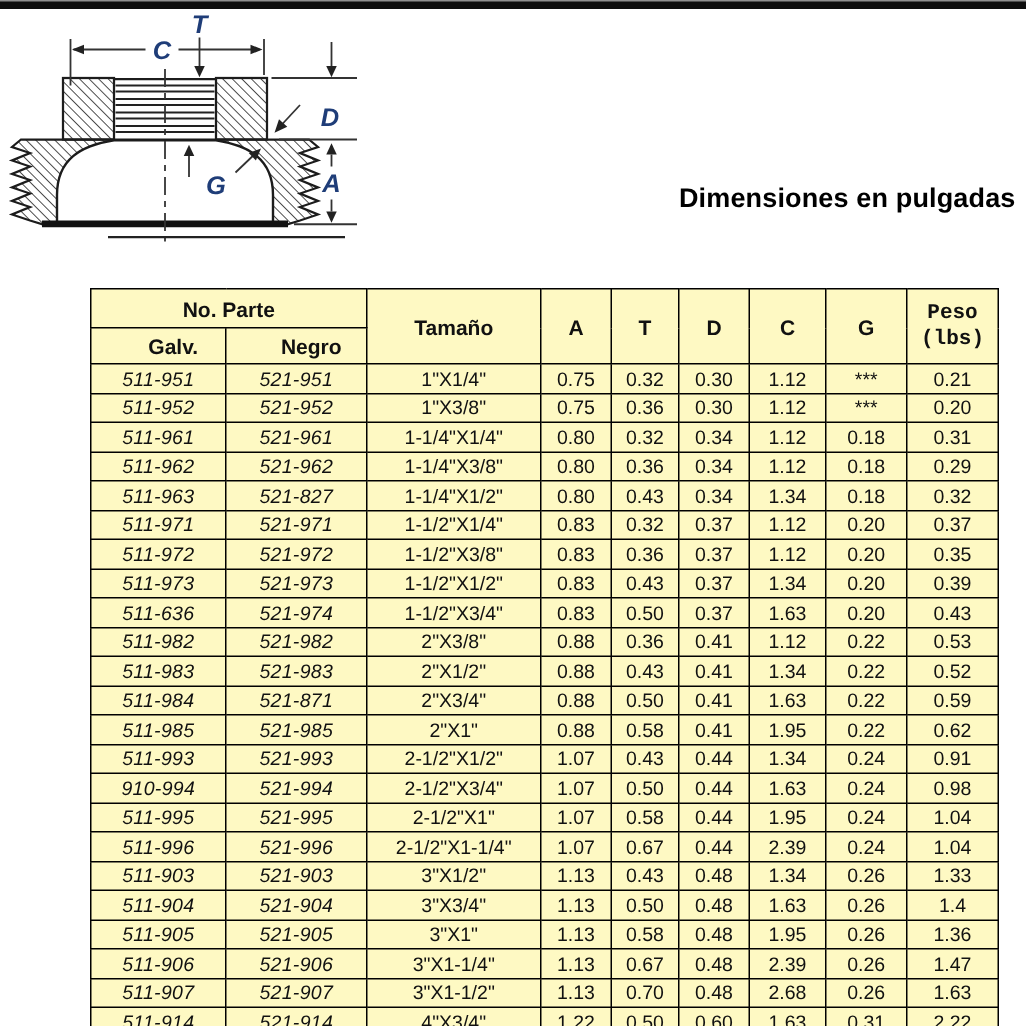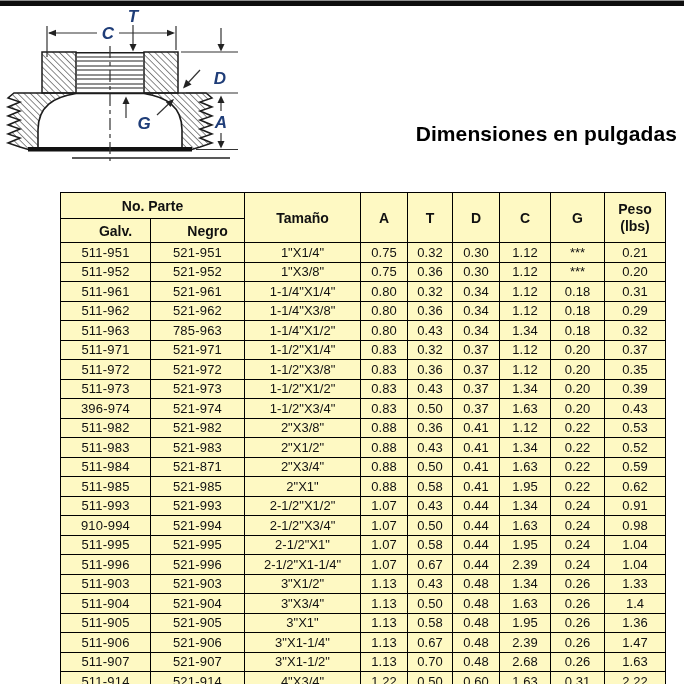--- a/index.html
+++ b/index.html
@@ -15,42 +15,42 @@
     position: absolute; top: 0; left: 0;
     width: 684px; height: 5px;
     background: #0e0e0e;
     border-top: 1px solid #909090;
   }
   .drawing {
     position: absolute; left: 0; top: 0;
   }
   .dim-note {
     position: absolute; top: 122px; right: 7px;
-    font-size: 21px; font-weight: bold; color: #000;
+    font-size: 18px; font-weight: bold; color: #000;
     letter-spacing: 0.1px;
     text-align: center;
   }
   table.parts {
     position: absolute; left: 60px; top: 163px;
     border-collapse: collapse; table-layout: fixed;
     background: #fef9c3;
     margin-top: 29px;
   }
   table.parts th, table.parts td {
     border: 1.5px solid #000;
     text-align: center; vertical-align: middle;
     padding: 0; color: #111;
     overflow: hidden; white-space: nowrap;
   }
   table.parts th { font-size: 14px; font-weight: bold; }
   tr.hrow1 th { height: 25px; }
   tr.hrow2 th { height: 23px; padding-left: 20px; }
-  th.peso div { line-height: 1.15; }
+  th.peso div { line-height: 1.15; font-family: Liberation Mono, monospace; }
   table.parts tbody td { height: 18.5px; font-size: 13px; font-weight: normal; }
-  table.parts tbody td.c-galv, table.parts tbody td.c-negro { letter-spacing: 0.2px; }
+  table.parts tbody td.c-galv, table.parts tbody td.c-negro { letter-spacing: 0.2px; font-style: italic; }
 </style>
 </head>
 <body>
 
 <div class="top-rule"></div>
 
 <svg class="drawing" width="245" height="165" viewBox="0 0 245 165">
   <defs>
     <pattern id="hatch" patternUnits="userSpaceOnUse" width="4.5" height="4.5" patternTransform="rotate(-45)">
       <line x1="0" y1="0" x2="0" y2="4.5" stroke="#3a3a3a" stroke-width="1.2"></line>
@@ -199,21 +199,21 @@
         <td class="c-tamano">1-1/4"X3/8"</td>
         <td class="c-a">0.80</td>
         <td class="c-t">0.36</td>
         <td class="c-d">0.34</td>
         <td class="c-c">1.12</td>
         <td class="c-g">0.18</td>
         <td class="c-peso">0.29</td>
       </tr>
       <tr>
         <td class="c-galv">511-963</td>
-        <td class="c-negro">785-963</td>
+        <td class="c-negro">521-827</td>
         <td class="c-tamano">1-1/4"X1/2"</td>
         <td class="c-a">0.80</td>
         <td class="c-t">0.43</td>
         <td class="c-d">0.34</td>
         <td class="c-c">1.34</td>
         <td class="c-g">0.18</td>
         <td class="c-peso">0.32</td>
       </tr>
       <tr>
         <td class="c-galv">511-971</td>
@@ -242,21 +242,21 @@
         <td class="c-negro">521-973</td>
         <td class="c-tamano">1-1/2"X1/2"</td>
         <td class="c-a">0.83</td>
         <td class="c-t">0.43</td>
         <td class="c-d">0.37</td>
         <td class="c-c">1.34</td>
         <td class="c-g">0.20</td>
         <td class="c-peso">0.39</td>
       </tr>
       <tr>
-        <td class="c-galv">396-974</td>
+        <td class="c-galv">511-636</td>
         <td class="c-negro">521-974</td>
         <td class="c-tamano">1-1/2"X3/4"</td>
         <td class="c-a">0.83</td>
         <td class="c-t">0.50</td>
         <td class="c-d">0.37</td>
         <td class="c-c">1.63</td>
         <td class="c-g">0.20</td>
         <td class="c-peso">0.43</td>
       </tr>
       <tr>

